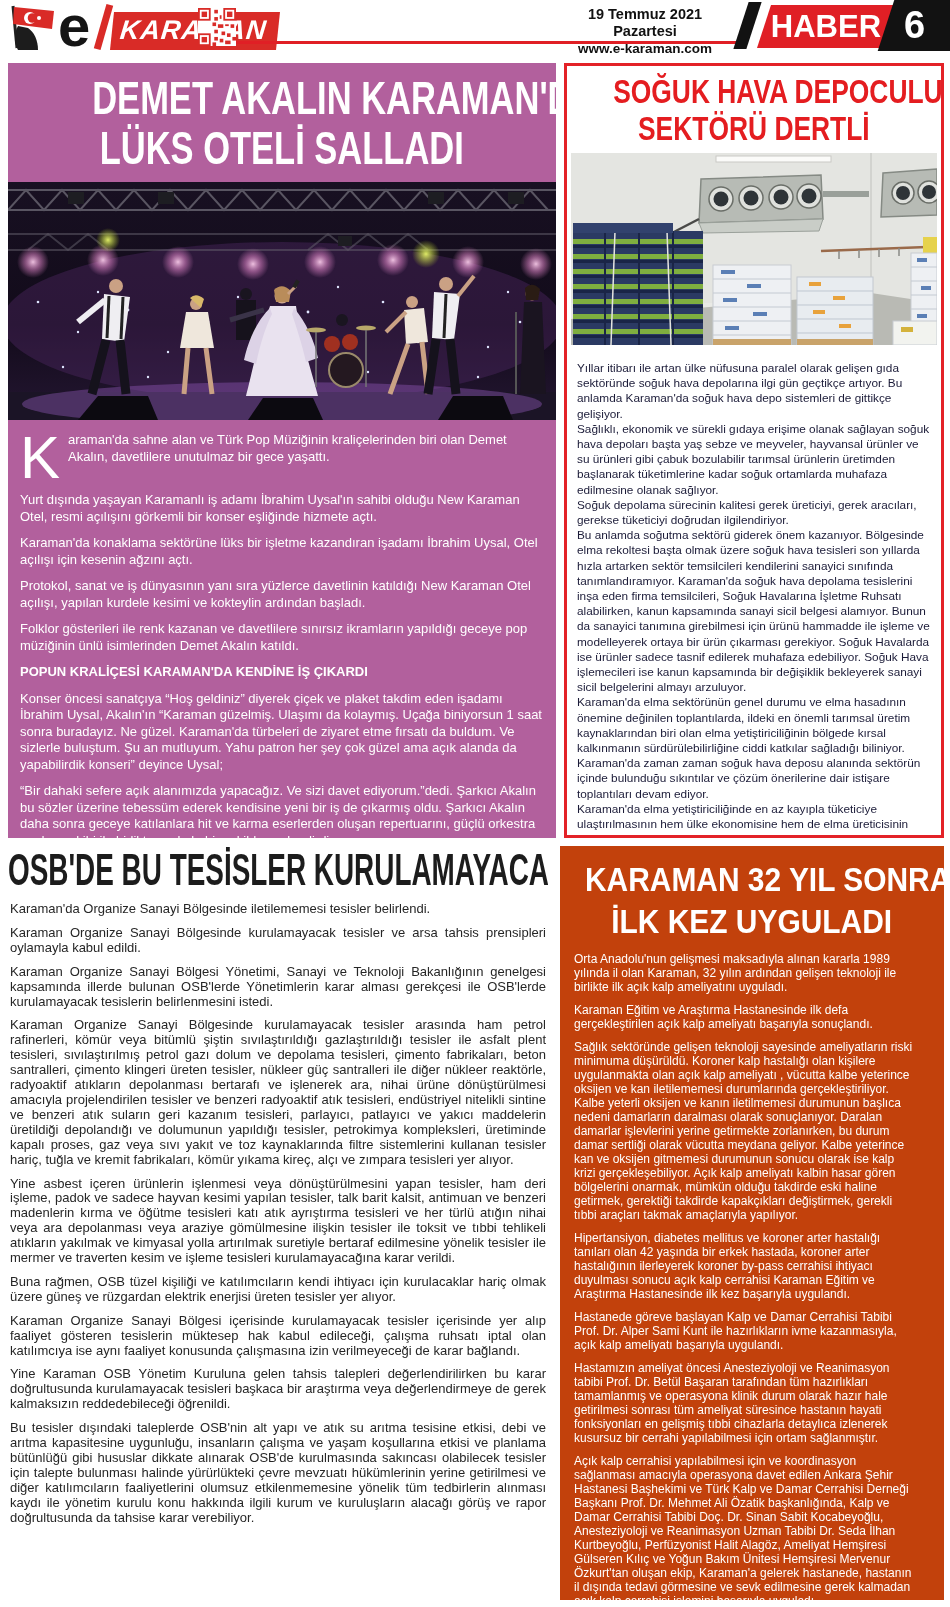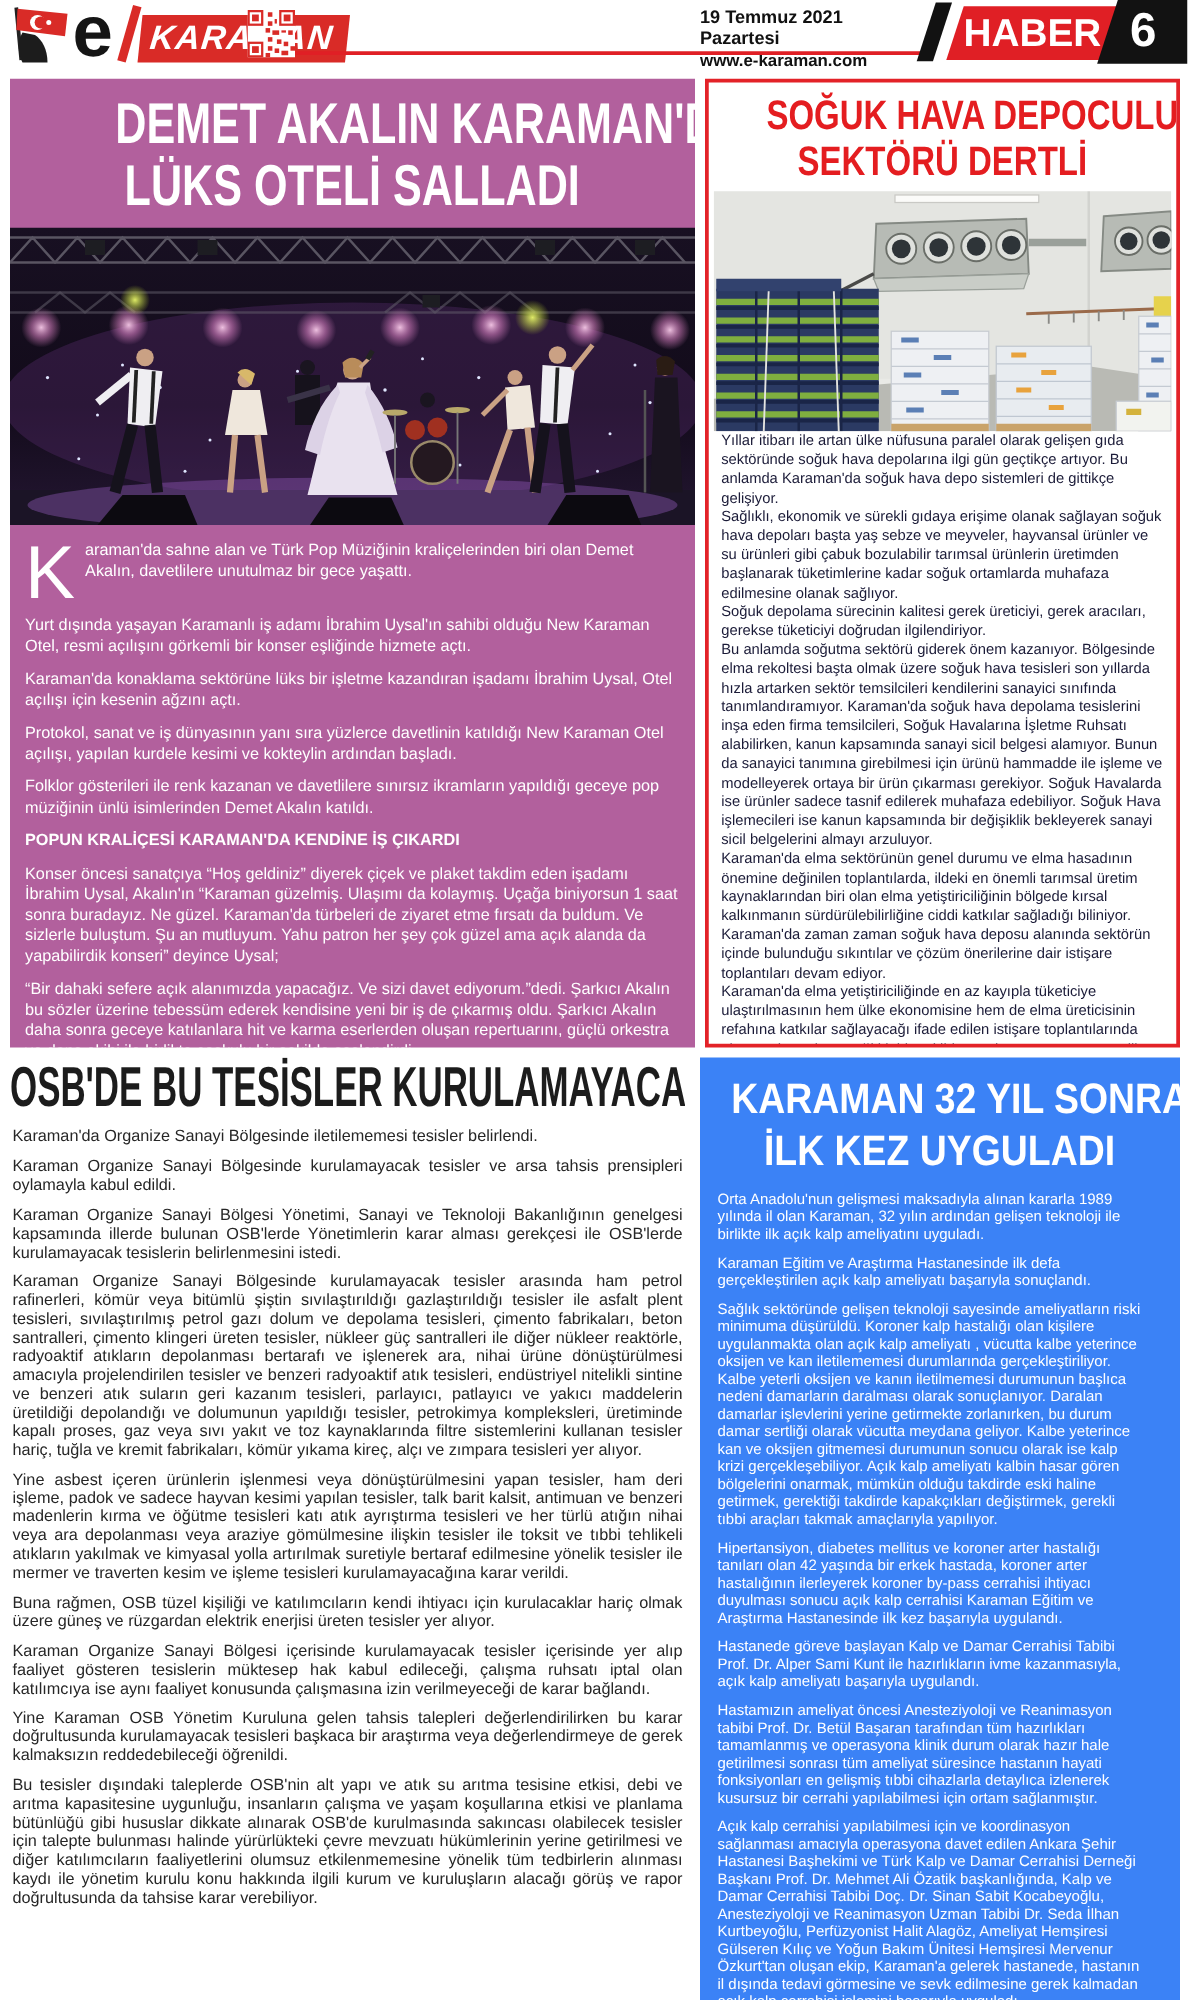--- a/index.html
+++ b/index.html
@@ -7,21 +7,21 @@
         font-family:"Liberation Sans",sans-serif;color:#222;}
   
   #masthead{position:absolute;left:0;top:0;width:950px;height:58px;background:#fff;}
   .flag-svg{position:absolute;left:4px;top:2px;}
   .brand-e{position:absolute;left:58px;top:-8px;font-size:58px;font-weight:bold;color:#151515;}
   .brand-slash{position:absolute;left:100px;top:4px;width:7px;height:46px;background:#d92b27;transform:rotate(16deg);}
   .brand-box{position:absolute;left:112px;top:12px;background:#d92b27;color:#fff;
              font-size:27px;font-weight:bold;font-style:italic;letter-spacing:1px;
              padding:3px 12px 4px 8px;transform:skewX(-6deg);}
   .qr{position:absolute;left:198px;top:8px;}
-  .head-date{position:absolute;left:560px;top:6px;width:170px;
+  .head-date{position:absolute;left:560px;top:6px;width:170px;text-align:center;
              font-size:14.5px;font-weight:bold;color:#111;line-height:17px;}
   .head-site{font-size:13.5px;}
   .red-rule{position:absolute;left:236px;top:41px;width:510px;height:3px;background:#e01f25;}
   .haber-stripe{position:absolute;left:741px;top:2px;width:13px;height:47px;background:#121212;transform:skewX(-18deg);}
   .haber-red{position:absolute;left:764px;top:5px;width:124px;height:43px;background:#e01f25;
              transform:skewX(-18deg);display:flex;align-items:center;justify-content:center;}
   .haber-red span{transform:skewX(18deg);color:#fff;font-weight:bold;font-size:31px;letter-spacing:0px;display:inline-block;}
   .haber-num{position:absolute;left:886px;top:0px;width:80px;height:51px;background:#121212;
              transform:skewX(-18deg);display:flex;align-items:center;}
   .haber-num span{transform:skewX(18deg);color:#fff;font-weight:bold;font-size:38px;padding-left:18px;display:inline-block;}
@@ -36,30 +36,30 @@
   #a1 .body{padding:12px 12px 0 12px;color:#fff;font-size:13px;line-height:16.5px;}
   #a1 .lead{overflow:hidden;margin-bottom:10px;}
   .dropcap{float:left;font-size:60px;line-height:48px;padding:2px 8px 0 0;color:#fff;}
   #a1 .body p{margin:0 0 10px 0;}
   #a1 .subhead{font-weight:bold;margin:2px 0 10px 0;}
   
   #a2{left:564px;top:63px;width:380px;height:775px;background:#fff;border:3px solid #e32228;box-sizing:border-box;}
   #a2 .ttl{text-align:center;color:#e41d20;font-weight:bold;font-size:33px;line-height:37px;padding-top:7px;}
   #a2 .ttl .cond{transform:scaleX(.80);}
   #a2 .photo{display:block;margin:6px auto 0 auto;}
-  #a2 .body{padding:0 10px 0 10px;color:#1b1b38;font-size:11.8px;line-height:15.2px;text-align:left;}
+  #a2 .body{padding:16px 10px 0 10px;color:#1b1b38;font-size:11.8px;line-height:15.2px;text-align:left;}
   #a2 .body p{margin:0;}
   
   #a3{left:8px;top:846px;width:540px;height:761px;background:#fff;}
   #a3 .ttl{color:#1c1c1c;font-weight:bold;font-size:45px;line-height:48px;text-align:left;}
   #a3 .ttl .cond{transform:scaleX(.62);transform-origin:0 50%;}
   #a3 .body{padding:8px 2px 0 2px;color:#262626;font-size:13px;line-height:14.9px;text-align:justify;}
   #a3 .body p{margin:0 0 9px 0;}
   
-  #a4{left:560px;top:846px;width:384px;height:754px;background:#3b82f6;}
+  #a4{left:560px;top:846px;width:384px;height:754px;background:#c2410c;}
   #a4 .ttl{text-align:center;color:#fff;font-weight:bold;font-size:34px;line-height:42px;padding-top:12px;}
   #a4 .ttl .cond{transform:scaleX(.88);}
   #a4 .body{padding:10px 30px 0 14px;color:#fff;font-size:12px;line-height:14px;}
   #a4 .body p{margin:0 0 9px 0;}
 </style>
 </head>
 <body>
 
 <div id="page">
 

